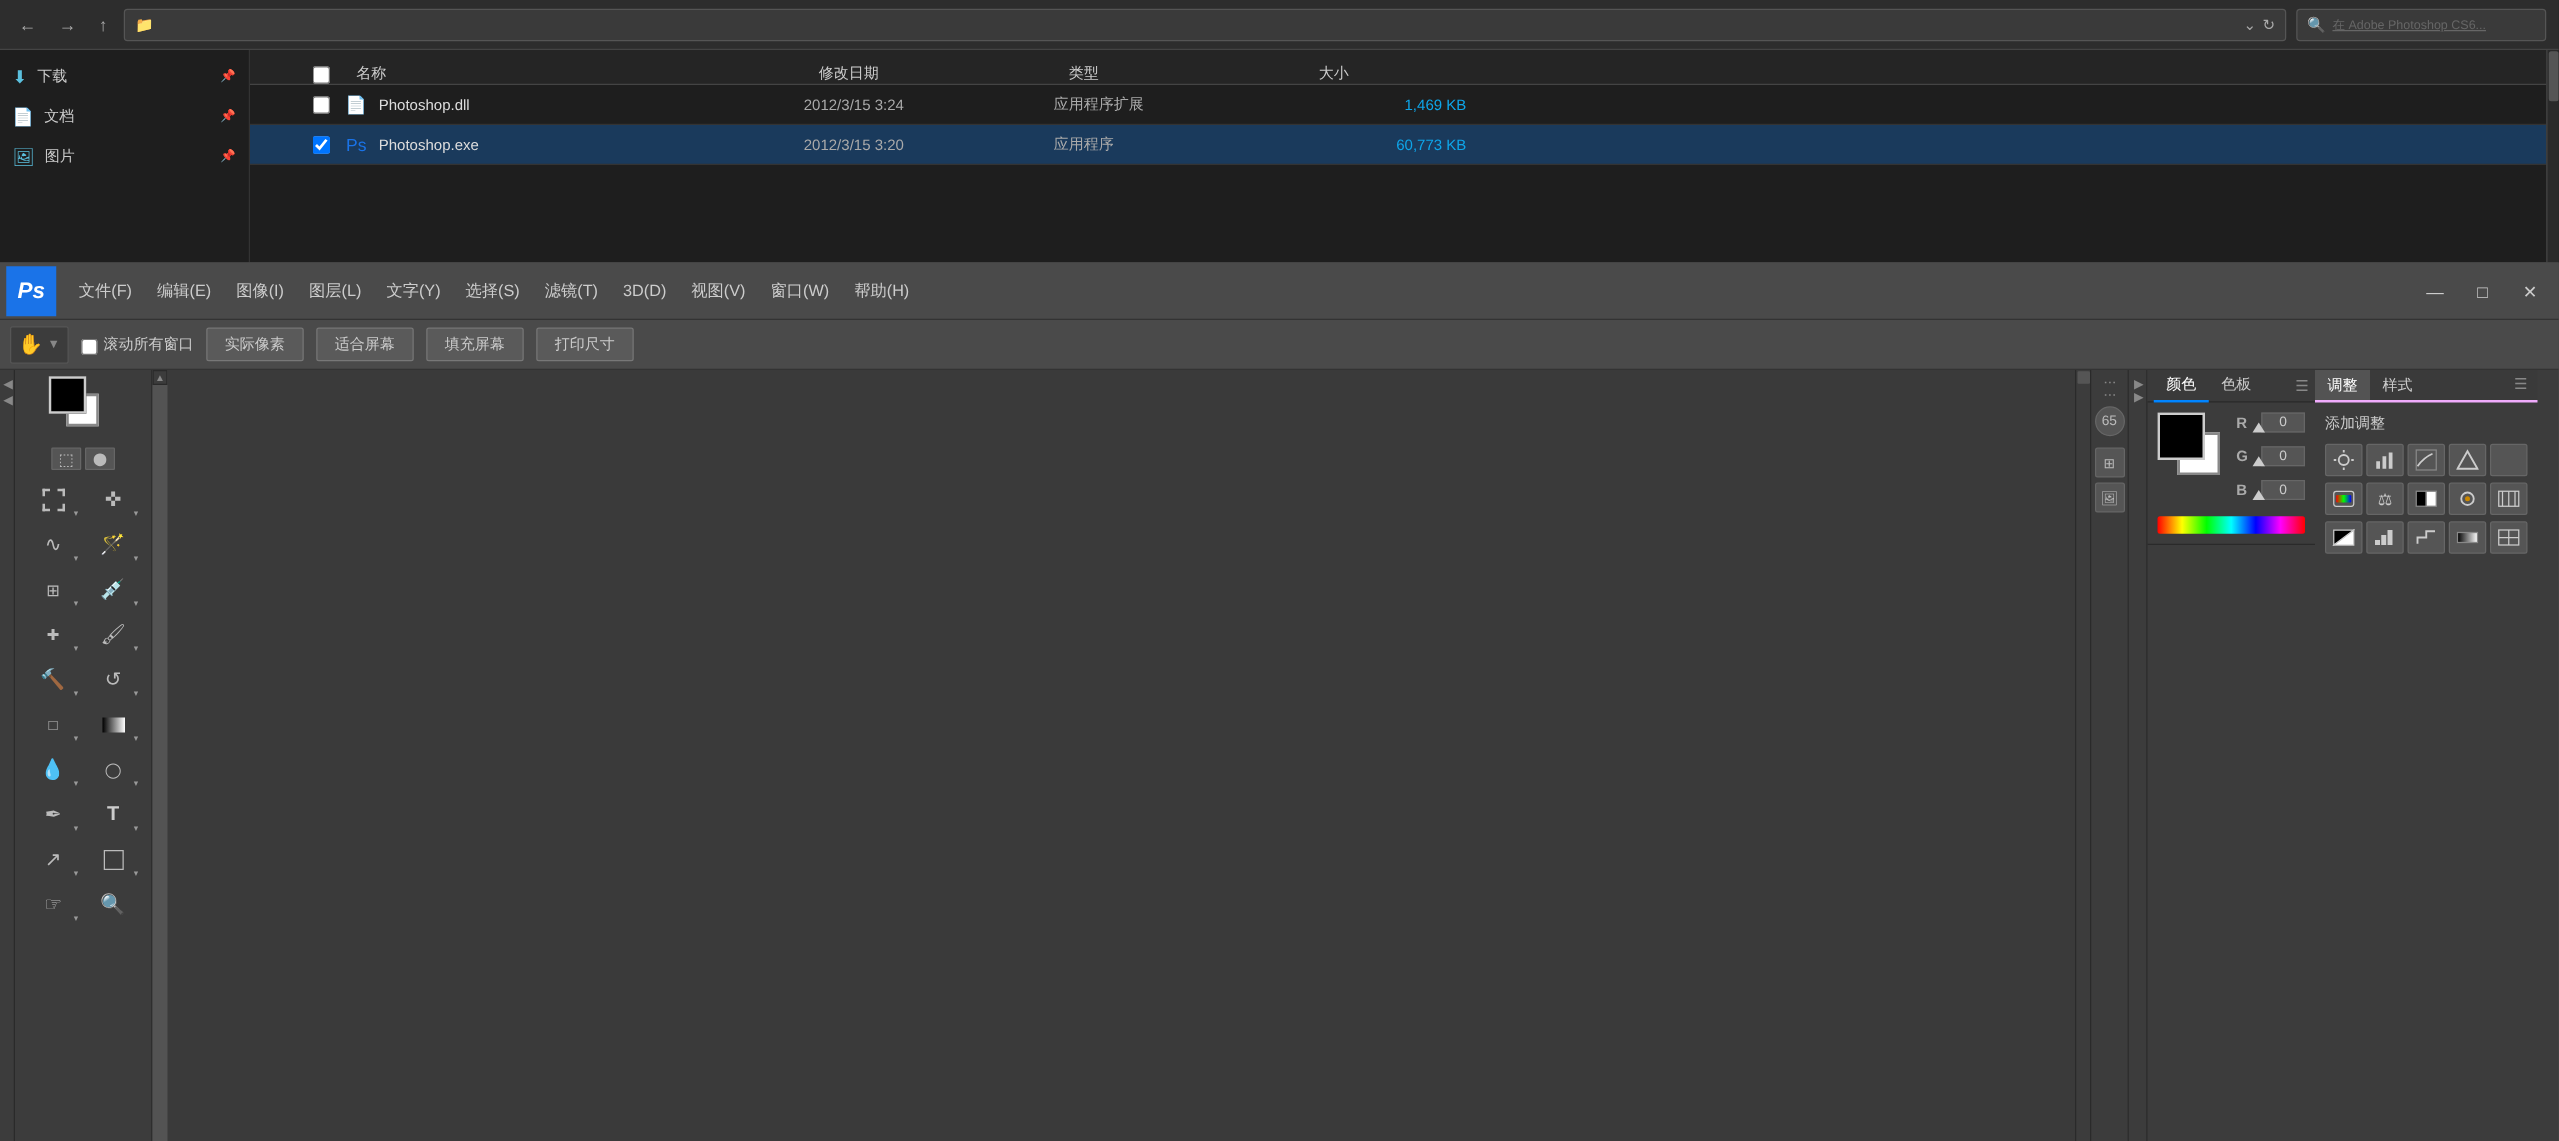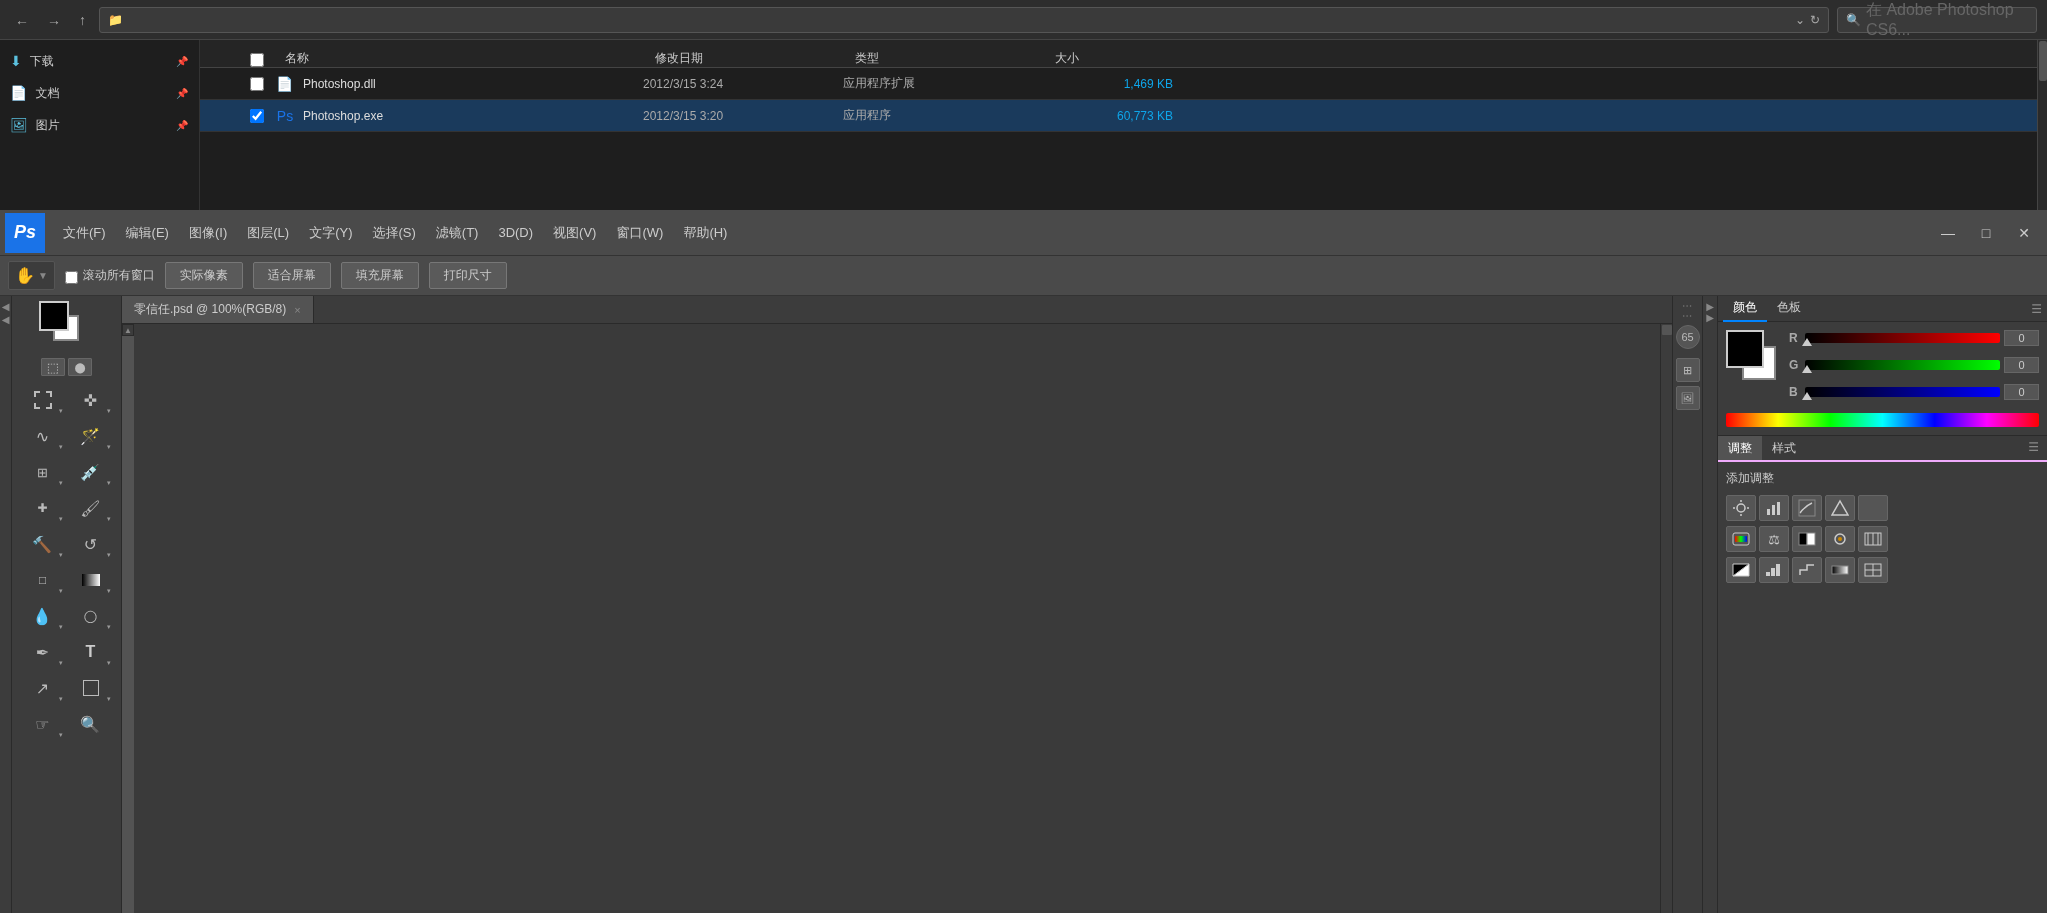--- a/index.html
+++ b/index.html
@@ -279,21 +279,21 @@
       background: #3a3a3a;
       position: relative;
     }
 
     
     .ps-panels {
       width: 330px;
       background: #3c3c3c;
       border-left: 1px solid #2a2a2a;
       display: flex;
-      flex-direction: column;
+      flex-direction: row;
     }
 
     .panel-tabs {
       display: flex;
       align-items: center;
       background: #3a3a3a;
       border-bottom: 1px solid #2a2a2a;
       height: 26px;
       padding: 0 5px;
     }
@@ -583,21 +583,21 @@
     <span class="nav-icon">←</span>
     <span class="nav-icon">→</span>
     <span class="nav-icon">↑</span>
     <div class="address-bar">
       <span style="color:#e8a020;margin-right:5px;">📁</span>
       <span style="margin-left:auto;color:#aaa;">⌄</span>
       <span style="margin-left:5px;color:#aaa;">↻</span>
     </div>
     <div class="search-bar">
       <span style="color:#888;">🔍</span>
-      <span style="color:#666;font-size:16px;">在 Adobe Photoshop CS6...</span>
+      <span style="color:#666;font-size:10px;text-decoration:underline;">在 Adobe Photoshop CS6...</span>
     </div>
   </div>
 
   <div class="explorer-body">
 
     <div class="sidebar-items">
       <div class="sidebar-item">
         <span class="sidebar-icon">⬇</span>
         <span>下载</span>
         <span class="pin-icon">📌</span>
@@ -806,26 +806,20 @@
           <span class="corner-mark">▾</span>
         </div>
         <div class="tool-item">
           <span>🔍</span>
         </div>
       </div>
     </div>
 
     <div class="ps-canvas-area">
 
-      <div class="tab-bar">
-        <div class="canvas-tab">
-          <span>零信任.psd @ 100%(RGB/8)</span>
-          <span class="tab-close">×</span>
-        </div>
-      </div>
 
       <div style="display:flex;flex:1;">
 
         <div style="display:flex;flex-direction:column;">
           <div style="width:12px;height:12px;background:#3c3c3c;border:1px solid #2a2a2a;display:flex;align-items:center;justify-content:center;font-size:8px;color:#888;cursor:pointer;">▲</div>
         </div>
         <div class="canvas-content" style="flex:1;background:#3a3a3a;">
           
         </div>
 

